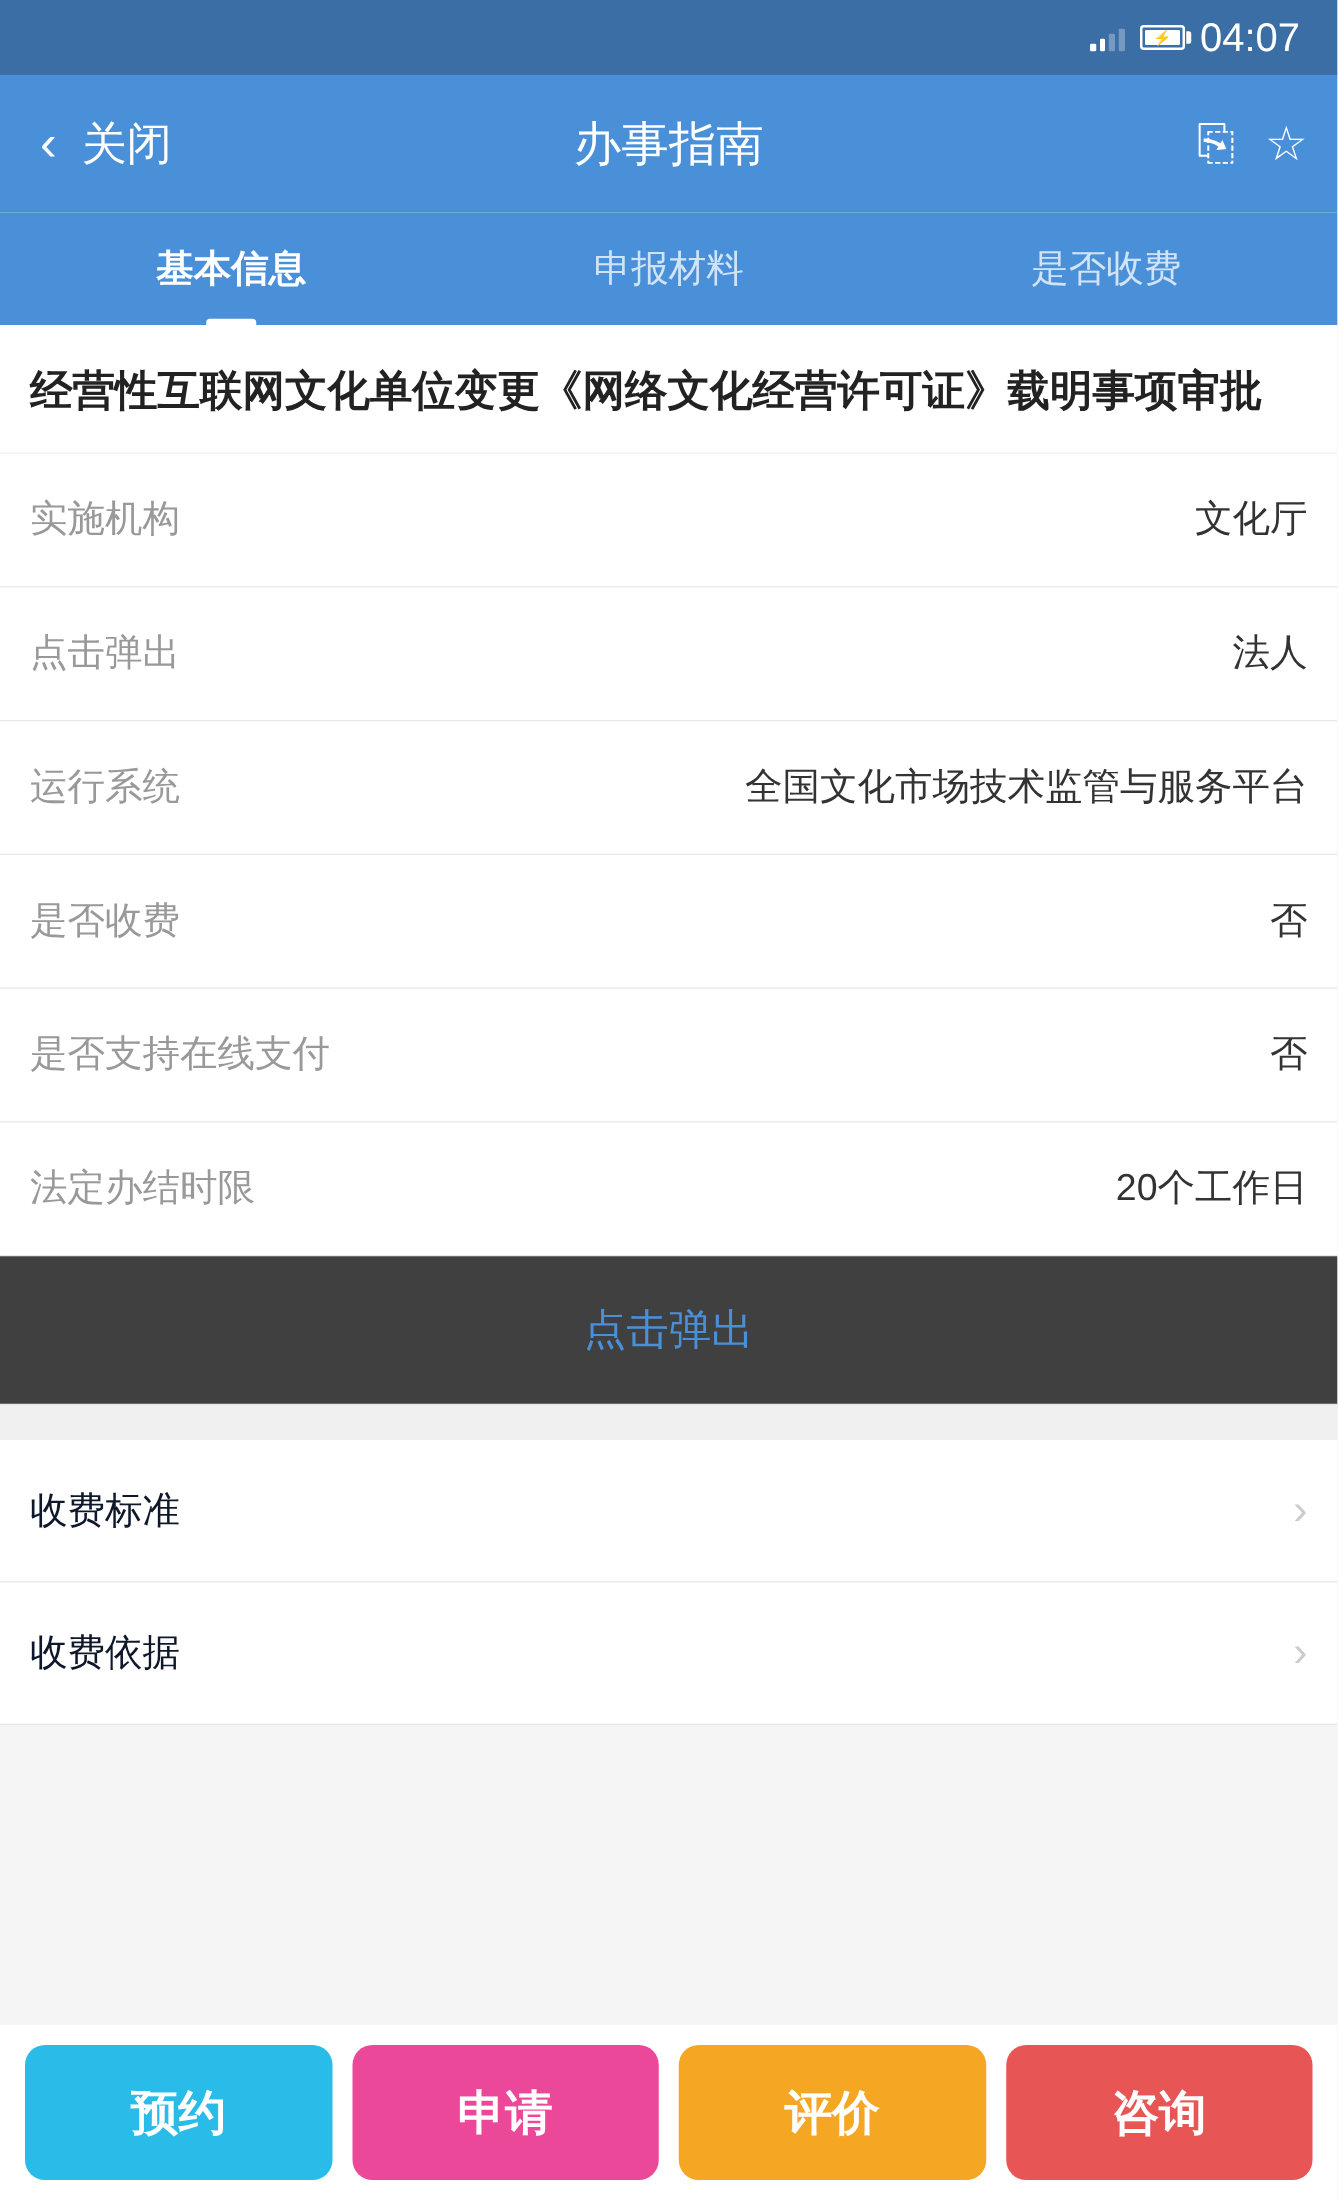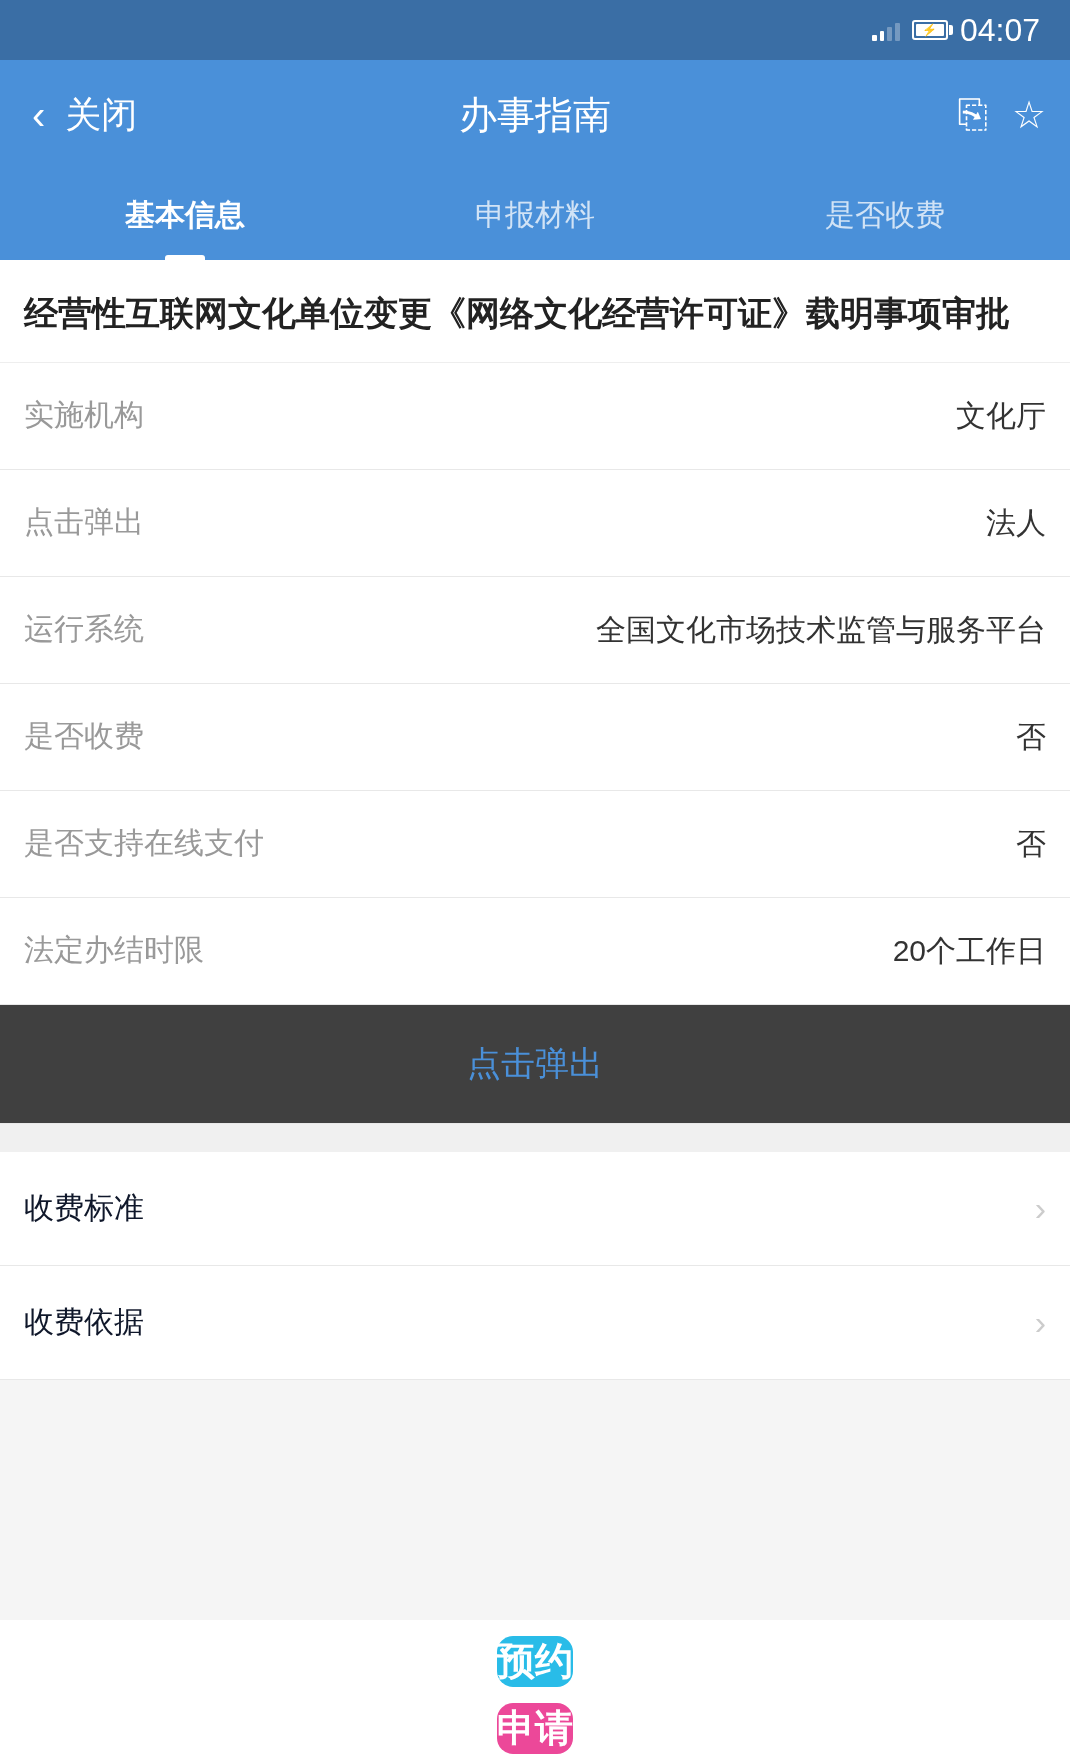--- a/index.html
+++ b/index.html
@@ -275,21 +275,20 @@
       position: absolute;
       bottom: 0;
       left: 0;
       width: 100%;
       height: 140px;
       background: white;
       display: flex;
       align-items: center;
       padding: 16px 20px;
       gap: 16px;
-      flex-direction: column;
     }
 
     .action-btn {
       flex: 1;
       height: 108px;
       border: none;
       border-radius: 16px;
       font-size: 38px;
       font-weight: 600;
       color: white;

